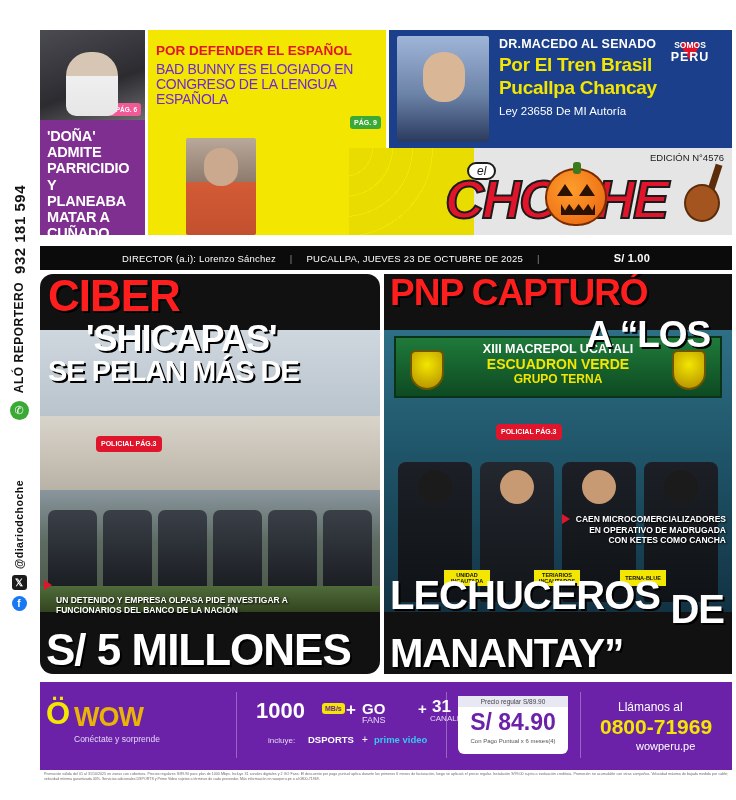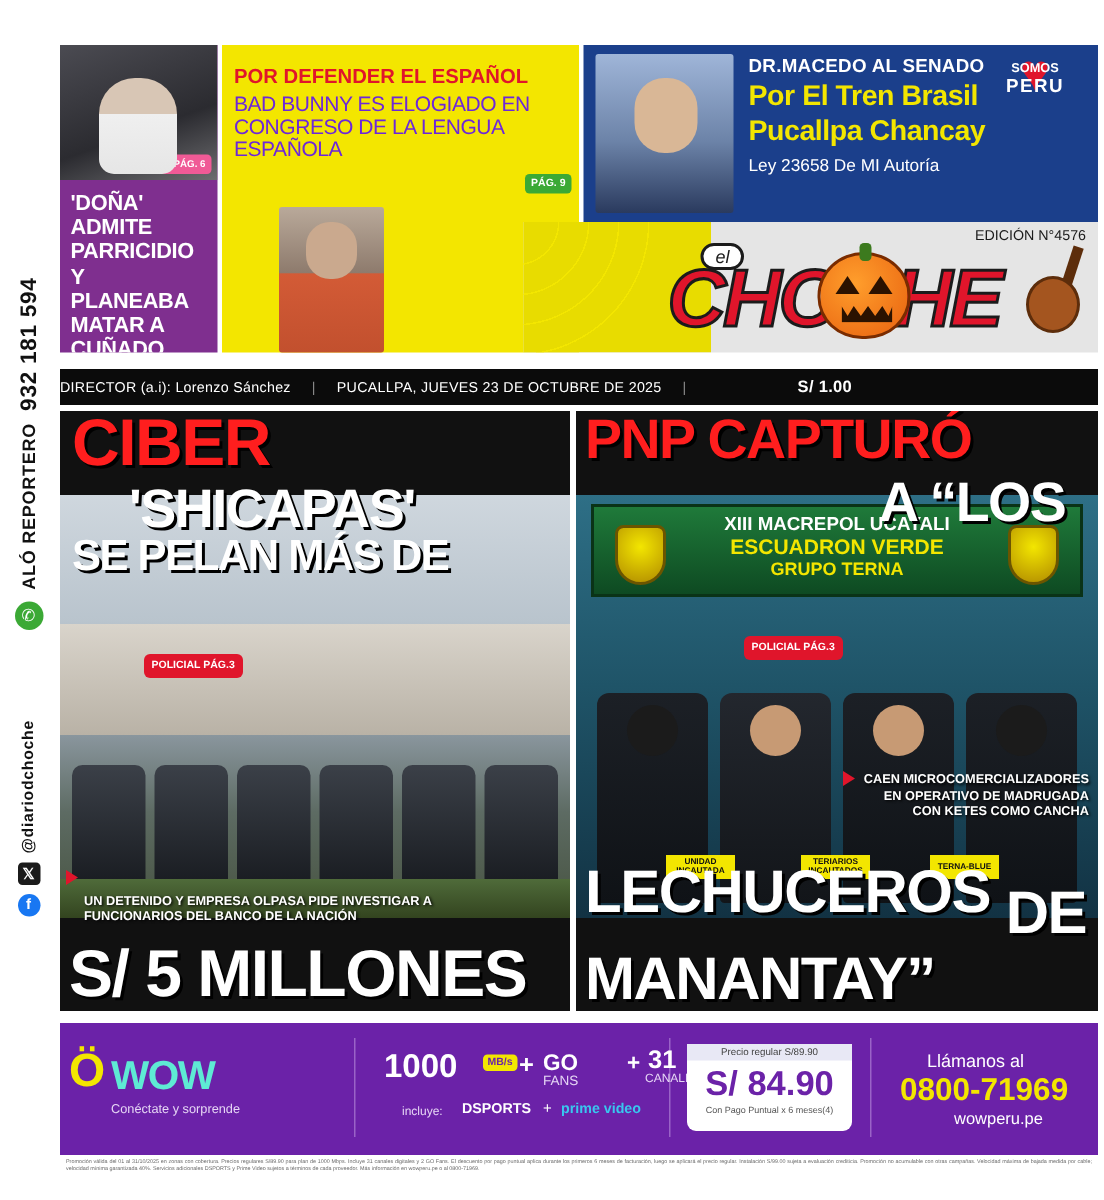--- a/index.html
+++ b/index.html
@@ -211,32 +211,32 @@
   .edicion {
     position: absolute; right: 8px; top: 4px;
     font-size: 9.5px; color: #1b1b1b;
   }
 
   
   .dirbar {
     position: absolute; left: 40px; top: 246px;
     width: 692px; height: 24px;
     background: #0b0b0b; color: #fff;
-    display: flex; align-items: center; justify-content: flex-start; gap: 14px;
+    display: flex; align-items: center; justify-content: center; gap: 14px;
     font-size: 9.5px; letter-spacing: .2px;
   }
   .dirbar .sep { color: #8a8a8a; }
   .dirbar .price { color: #fff; font-weight: bold; font-size: 11px; margin-left: 60px;}
 
   
   .story {
     position: absolute; top: 274px; height: 400px;
     background: #111; overflow: hidden;
   }
-  .story.left  { left: 40px;  width: 340px; }
+  .story.left  { left: 40px;  width: 340px; border-radius: 13px; }
   .story.right { left: 384px; width: 348px; }
 
   .photo-left {
     position: absolute; left: 0; top: 56px; width: 340px; height: 282px;
     background:
       linear-gradient(180deg,#cfd7de 0%,#b9c4cd 30%,#8e9aa3 55%,#5d6b63 75%,#46523f 100%);
   }
   .photo-left .wall {
     position:absolute; left:0; top:86px; width:340px; height:74px;
     background: linear-gradient(180deg,#d9d4cb,#b9b2a6);
@@ -338,21 +338,21 @@
 
   
   .ad {
     position: absolute; left: 40px; top: 682px;
     width: 692px; height: 88px;
     background: #6b22a8;
     color: #fff; overflow: hidden;
   }
   .ad .wow {
     position: absolute; left: 34px; top: 20px;
-    font-size: 27px; font-weight: bold; color: #5eead4; letter-spacing: -1px;
+    font-size: 27px; font-weight: bold; color: #eab308; letter-spacing: -1px;
   }
   .ad .odot {
     position: absolute; left: 6px; top: 14px;
     font-size: 31px; font-weight: bold; color: #f3e600;
   }
   .ad .slogan {
     position: absolute; left: 34px; top: 52px;
     font-size: 8.5px; color: #e6d6f5;
   }
   .ad .divider {

